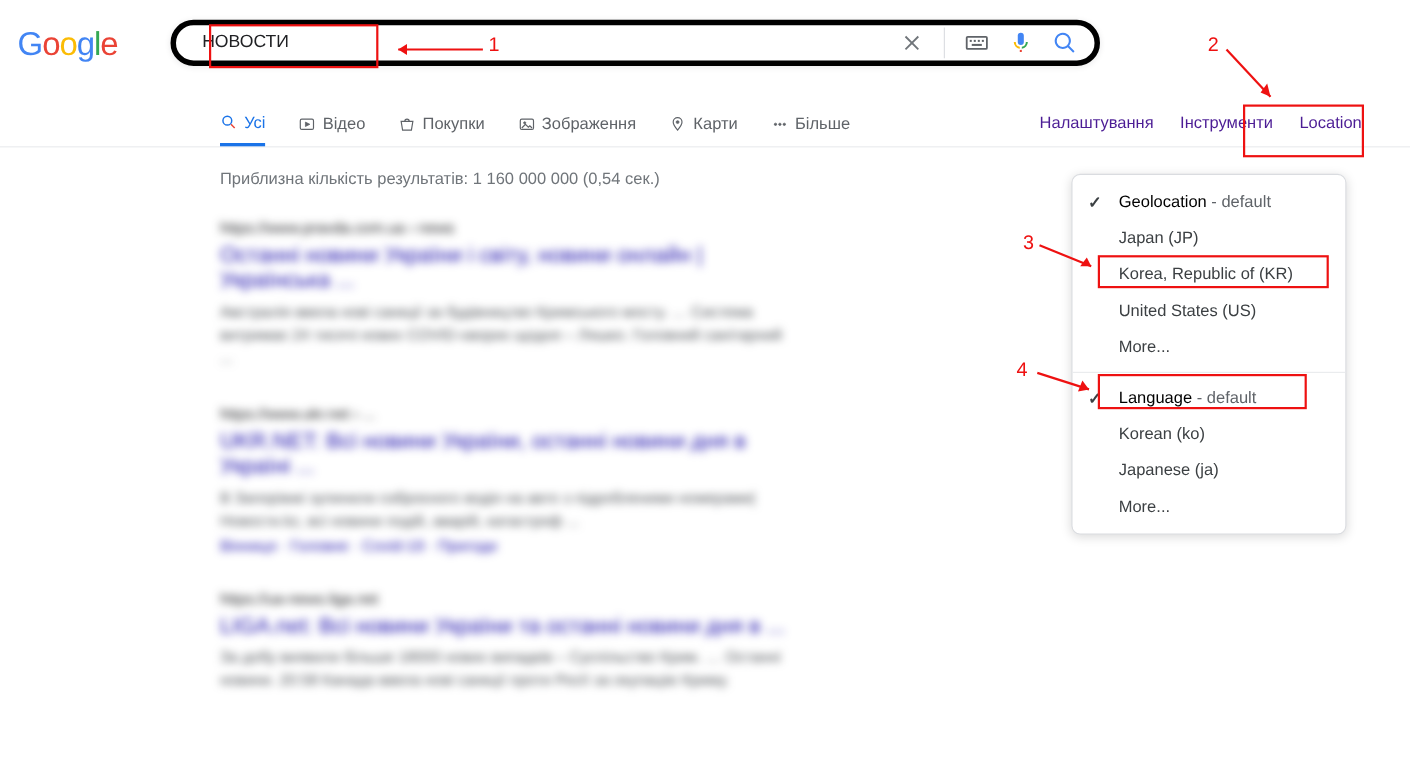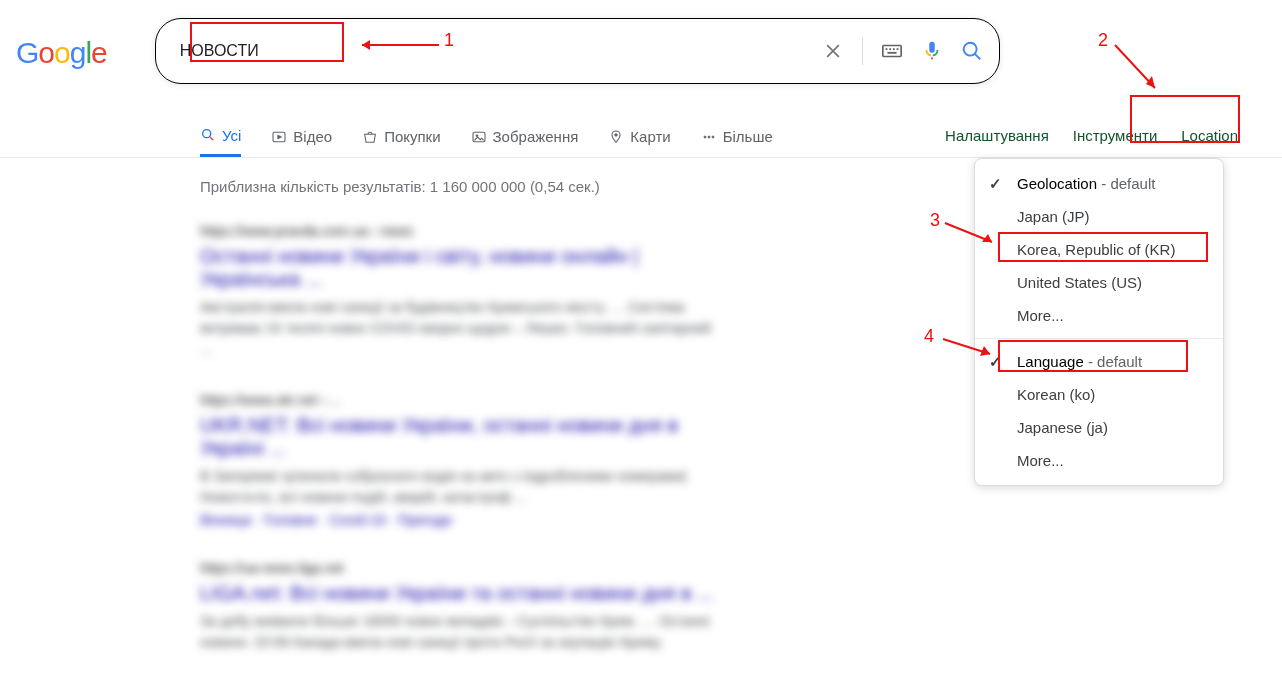--- a/index.html
+++ b/index.html
@@ -28,22 +28,22 @@
     margin-top: 4px;
   }
   .logo span:nth-child(1){color:#4285f4;}
   .logo span:nth-child(2){color:#ea4335;}
   .logo span:nth-child(3){color:#fbbc05;}
   .logo span:nth-child(4){color:#4285f4;}
   .logo span:nth-child(5){color:#34a853;}
   .logo span:nth-child(6){color:#ea4335;}
   .searchbar {
     width: 845px;
-    height: 66px;
-    border: 1px solid #000000;
+    height: 42px;
+    border: 5px solid #000000;
     border-radius: 26px;
     display: flex;
     align-items: center;
     padding: 0 16px 0 18px;
     box-shadow: 0 1px 6px rgba(32,33,36,.10);
   }
   .search-input {
     flex: 1;
     border: none;
     outline: none;
@@ -86,21 +86,21 @@
   }
   .nav-item svg { width:16px; height:16px; fill:none; stroke:currentColor; }
   .nav-right {
     margin-left: auto;
     display:flex;
     gap: 24px;
     padding-right: 44px;
     align-items:center;
     height:100%;
   }
-  .nav-link { cursor:pointer; color:#14532d; }
+  .nav-link { cursor:pointer; color:#4c1d95; }
   .results {
     padding-left: 200px;
     padding-top: 20px;
     width: 720px;
   }
   .stats {
     color:#70757a;
     font-size: 15px;
     margin-bottom: 28px;
   }

